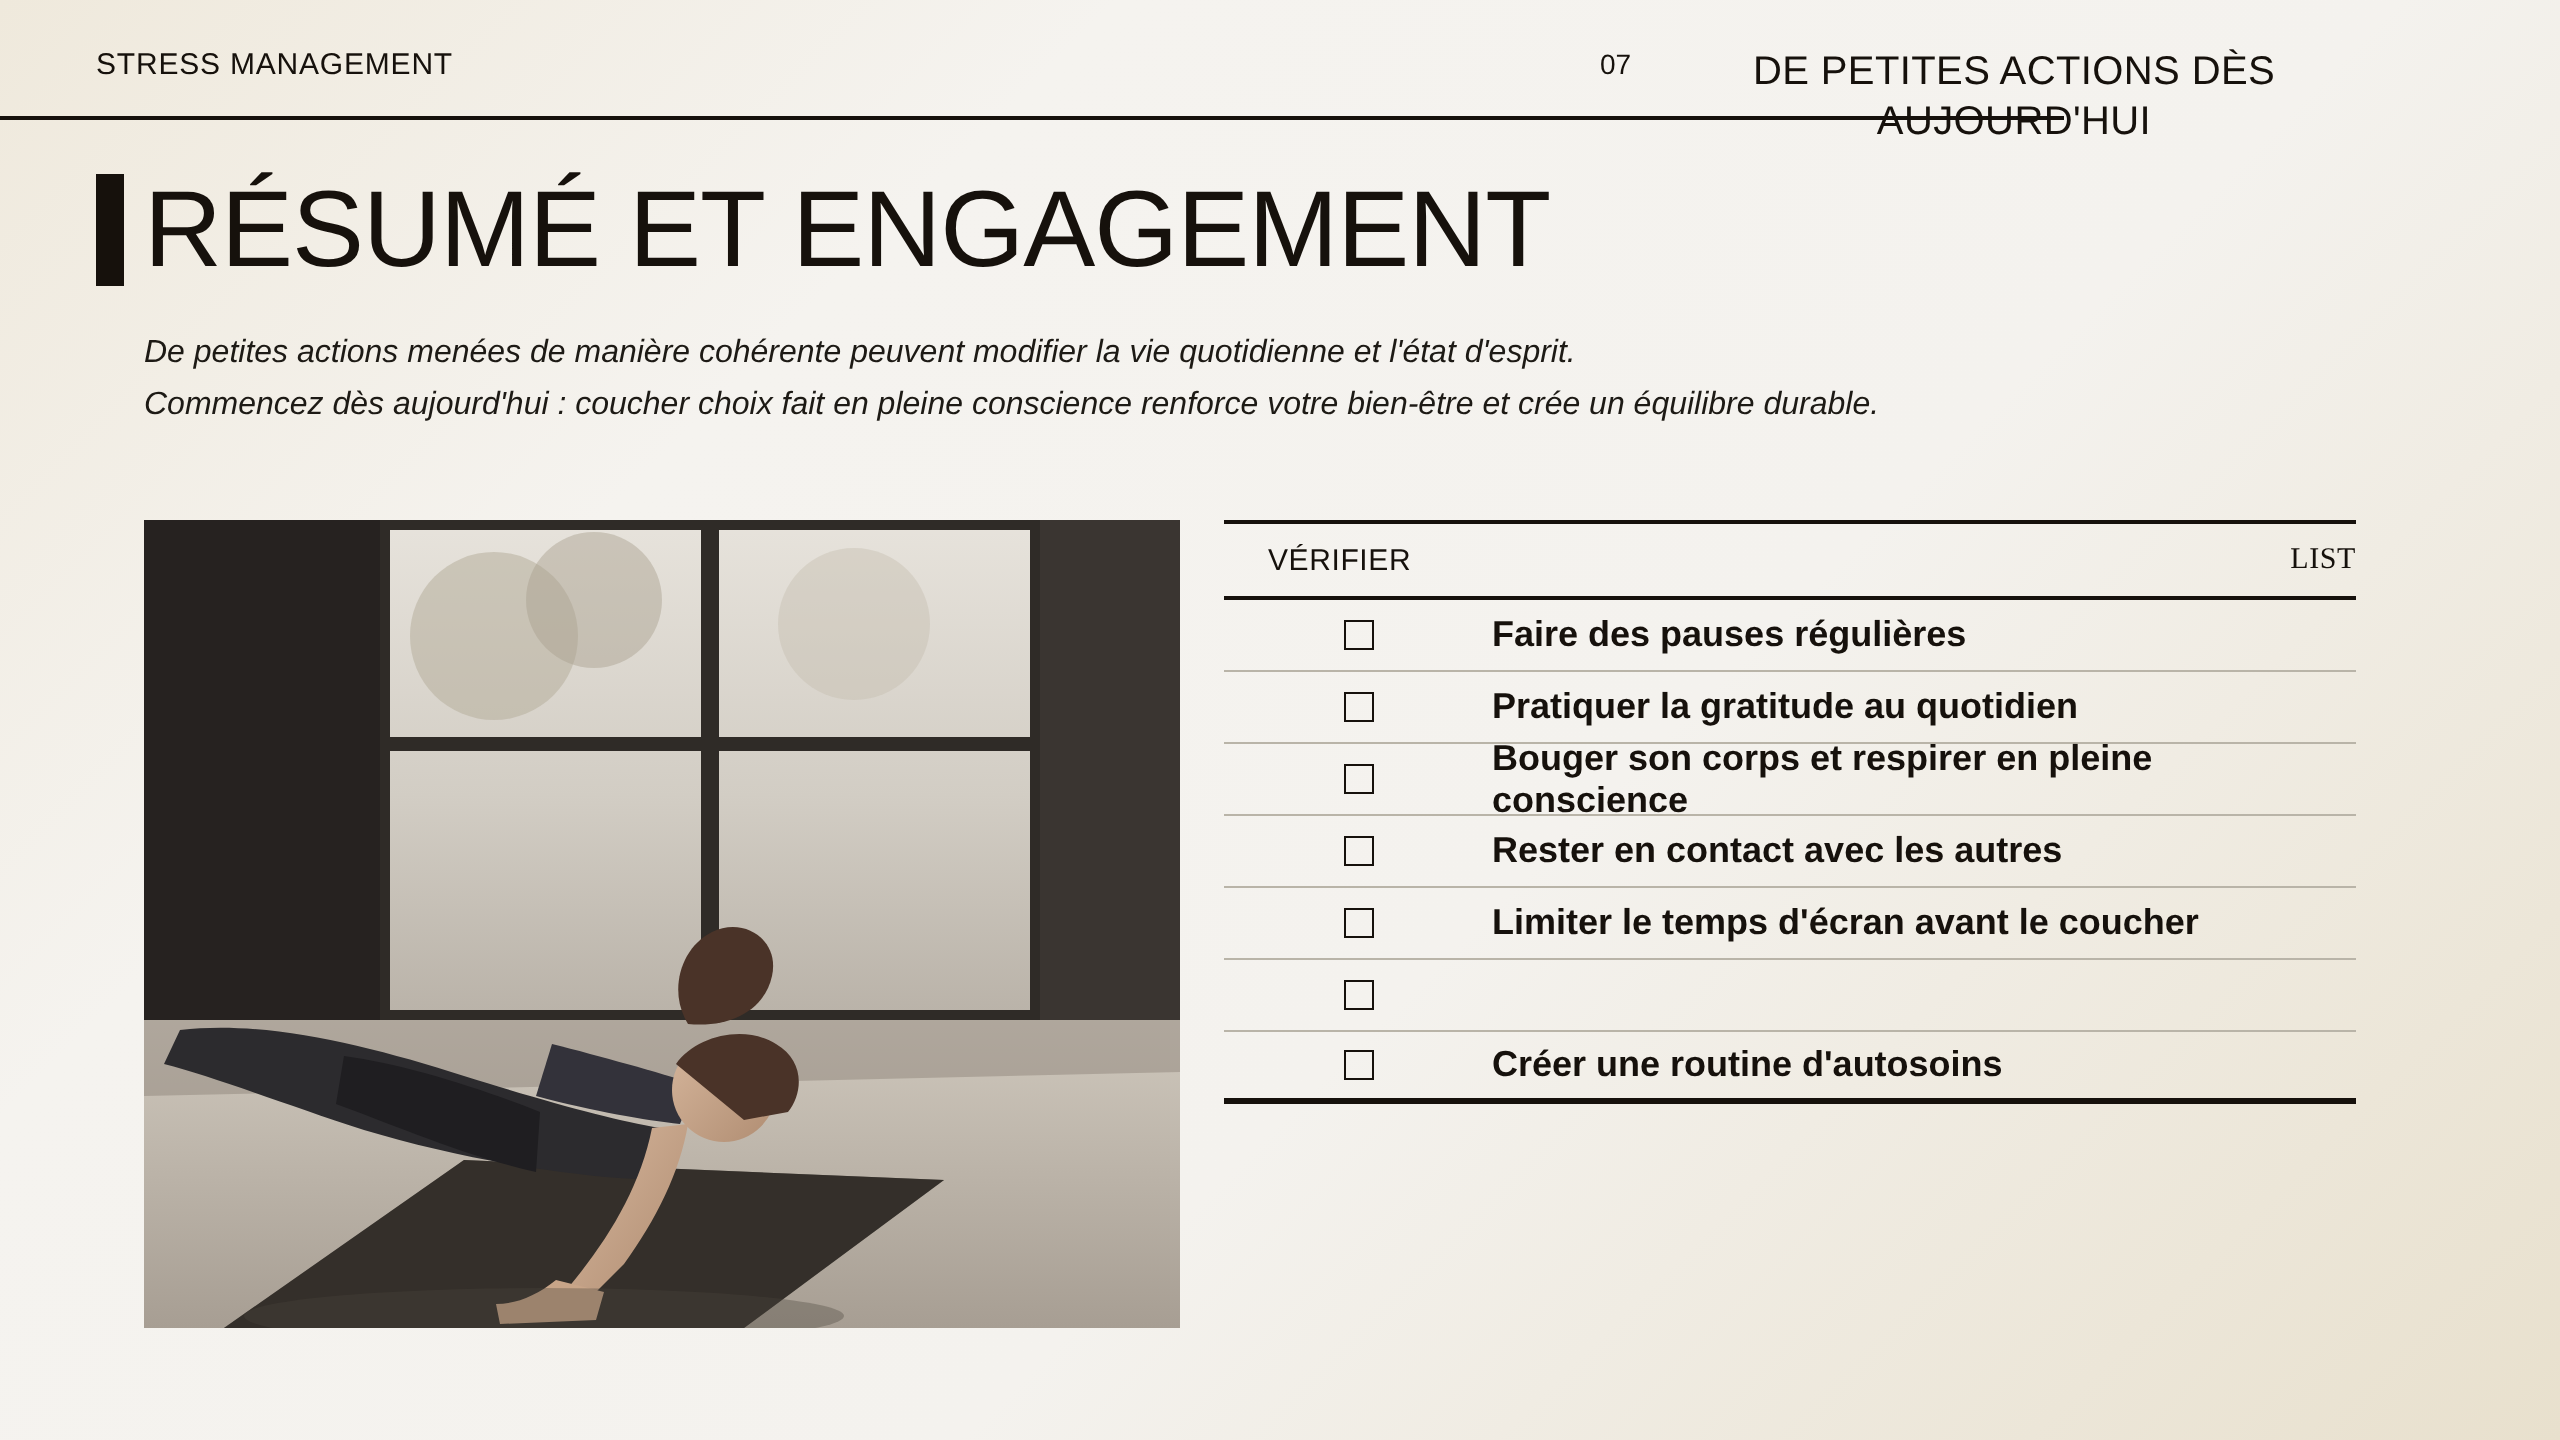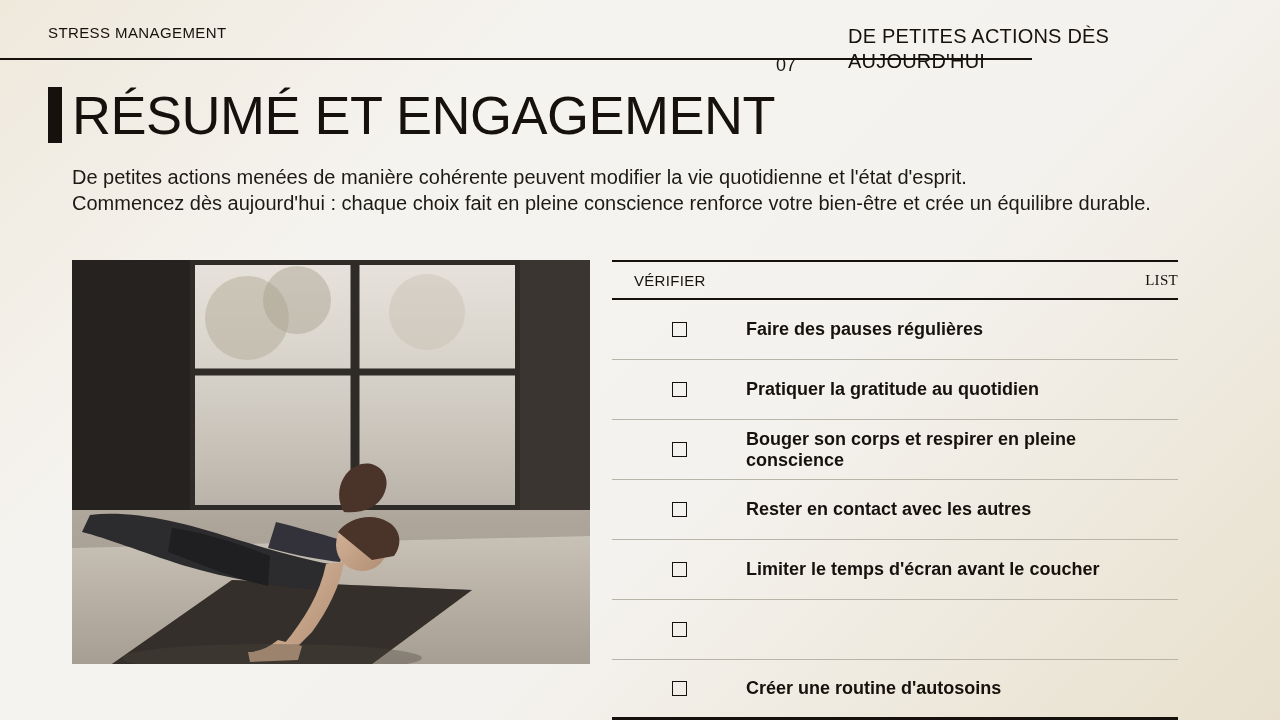--- a/index.html
+++ b/index.html
@@ -22,36 +22,36 @@
   }
   
   .header {
     position: absolute;
     left: 0;
     top: 0;
     width: 1032px;
     height: 60px;
     box-sizing: border-box;
     border-bottom: 2px solid #16110c;
+    text-align: center;
   }
   .header-left {
     position: absolute;
     left: 48px;
     top: 24px;
     font-size: 15px;
     letter-spacing: 0.4px;
     color: #16110c;
   }
   .header-page {
     position: absolute;
-    left: 776px;
+    left: 800px;
     top: 24px;
-    font-size: 18px;
-    color: #16110c;
-    margin-top: 31px;
+    font-size: 14px;
+    color: #16110c;
   }
   .header-right {
     position: absolute;
     left: 848px;
     top: 24px;
     width: 318px;
     font-size: 20px;
     letter-spacing: 0.2px;
     color: #16110c;
     line-height: 25px;
@@ -78,23 +78,24 @@
     color: #16110c;
     letter-spacing: -0.5px;
     white-space: nowrap;
   }
   
   .intro {
     position: absolute;
     left: 72px;
     top: 164px;
     width: 1080px;
-    font-size: 20px;
+    font-size: 16px;
     line-height: 26px;
     color: #1d1a15;
+    font-style: italic;
   }
   
   .photo {
     position: absolute;
     left: 72px;
     top: 260px;
     width: 518px;
     height: 404px;
     overflow: hidden;
     background: #2a2622;
@@ -126,21 +127,21 @@
   }
   .cl-head .col-list {
     font-size: 15px;
     color: #16110c;
     letter-spacing: 0.3px;
     font-family: Liberation Serif, serif;
   }
   .cl-row {
     display: flex;
     align-items: center;
-    height: 60px;
+    height: 36px;
     border-bottom: 1px solid #b9b4a8;
     box-sizing: border-box;
   }
   .cl-row:last-child {
     border-bottom: 3px solid #16110c;
   }
   .cl-check {
     width: 134px;
     display: flex;
     justify-content: center;
@@ -173,21 +174,21 @@
     <div class="header-right">DE PETITES ACTIONS DÈS AUJOURD'HUI</div>
   </div>
 
   <div class="title-row">
     <div class="title-bar"></div>
     <div class="title-text">RÉSUMÉ ET ENGAGEMENT</div>
   </div>
 
   <div class="intro">
     <div>De petites actions menées de manière cohérente peuvent modifier la vie quotidienne et l'état d'esprit.</div>
-    <div>Commencez dès aujourd'hui : chaque choix fait en pleine conscience renforce votre bien-être et crée un équilibre durable.</div>
+    <div>Commencez dès aujourd'hui : coucher choix fait en pleine conscience renforce votre bien-être et crée un équilibre durable.</div>
   </div>
 
   <div class="photo">
     <svg width="518" height="404" viewBox="0 0 518 404">
       <defs>
         <linearGradient id="wallG" x1="0" y1="0" x2="0" y2="1">
           <stop offset="0%" stop-color="#5b5550"></stop>
           <stop offset="60%" stop-color="#3b3733"></stop>
           <stop offset="100%" stop-color="#2a2623"></stop>
         </linearGradient>

